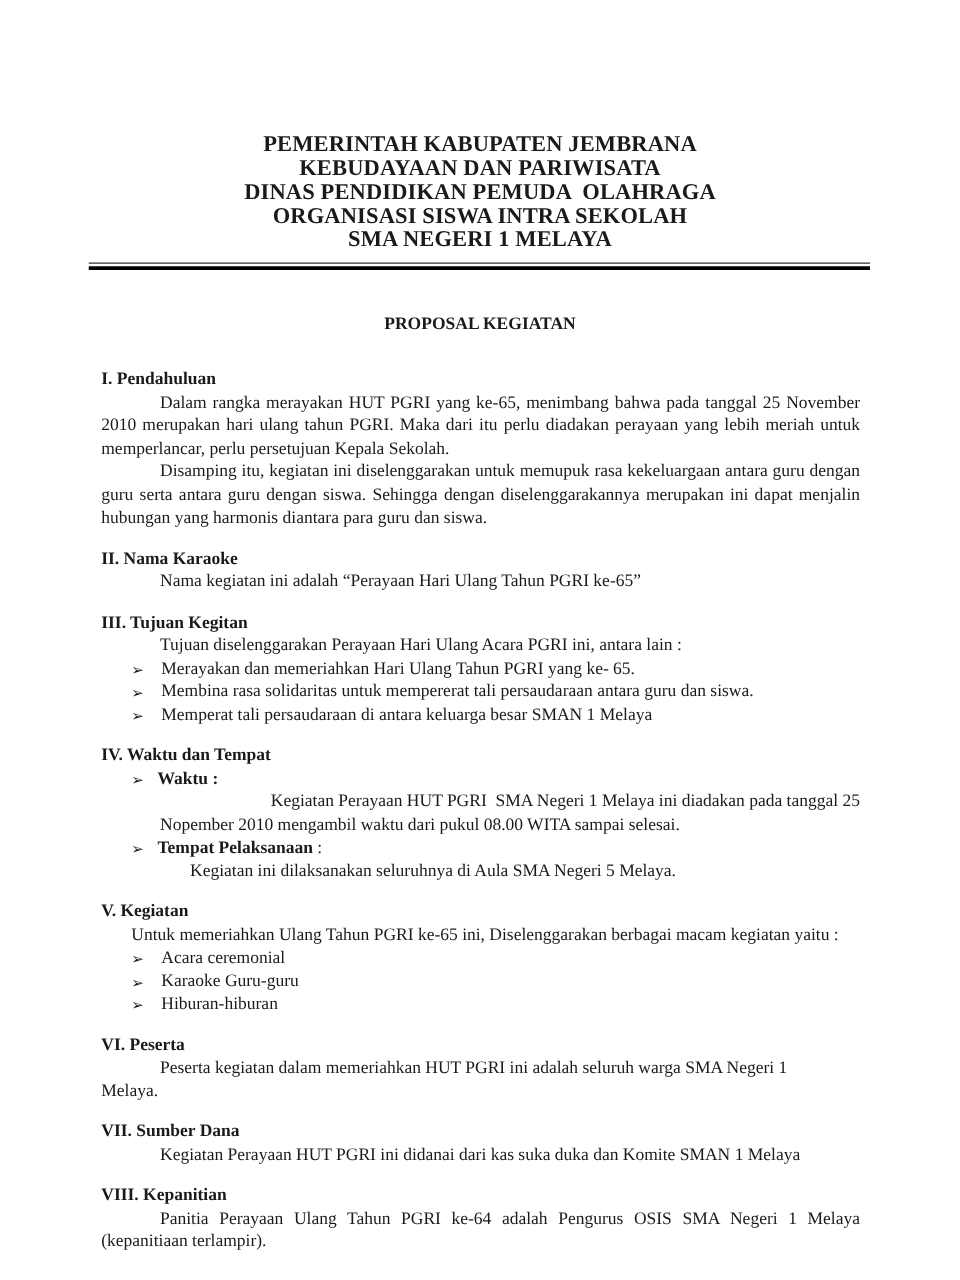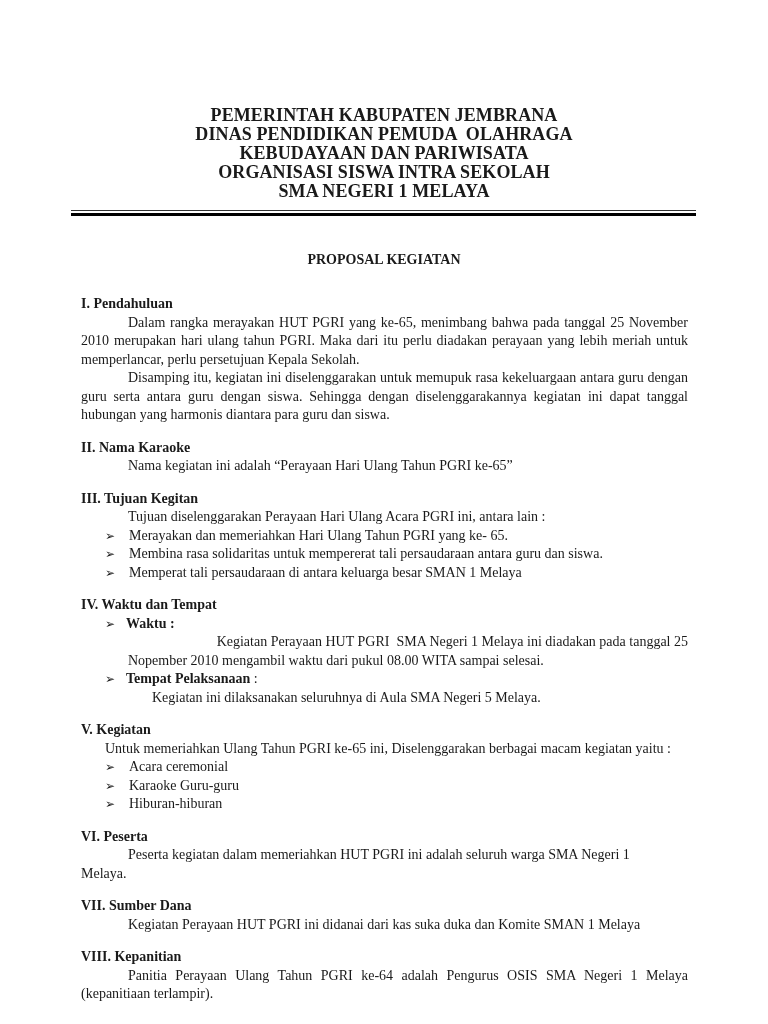--- a/index.html
+++ b/index.html
@@ -37,37 +37,37 @@
   .subtext { padding-left: 71px; }
   .subtext.cont { padding-left: 47px; }
 </style>
 </head>
 <body>
 
 <div class="page">
 
   <div class="letterhead">
     <div class="line">PEMERINTAH KABUPATEN JEMBRANA</div>
+    <div class="line">KEBUDAYAAN DAN PARIWISATA</div>
     <div class="line" style="white-space:pre;">DINAS PENDIDIKAN PEMUDA  OLAHRAGA</div>
-    <div class="line">KEBUDAYAAN DAN PARIWISATA</div>
     <div class="line">ORGANISASI SISWA INTRA SEKOLAH</div>
     <div class="line">SMA NEGERI 1 MELAYA</div>
   </div>
 
   <div class="rule thin"></div>
   <div class="rule thick"></div>
 
   <div class="doc-title">PROPOSAL KEGIATAN</div>
 
   <div class="body">
 
     <div class="section">
       <div class="heading">I. Pendahuluan</div>
       <p class="para">Dalam rangka merayakan HUT PGRI yang ke-65, menimbang bahwa pada tanggal 25 November 2010 merupakan hari ulang tahun PGRI. Maka dari itu perlu diadakan perayaan yang lebih meriah untuk memperlancar, perlu persetujuan Kepala Sekolah.</p>
-      <p class="para">Disamping itu, kegiatan ini diselenggarakan untuk memupuk rasa kekeluargaan antara guru dengan guru serta antara guru dengan siswa. Sehingga dengan diselenggarakannya kegiatan ini dapat tanggal hubungan yang harmonis diantara para guru dan siswa.</p>
+      <p class="para">Disamping itu, kegiatan ini diselenggarakan untuk memupuk rasa kekeluargaan antara guru dengan guru serta antara guru dengan siswa. Sehingga dengan diselenggarakannya merupakan ini dapat menjalin hubungan yang harmonis diantara para guru dan siswa.</p>
     </div>
 
     <div class="section">
       <div class="heading">II. Nama Karaoke</div>
       <div class="indent-block">Nama kegiatan ini adalah “Perayaan Hari Ulang Tahun PGRI ke-65”</div>
     </div>
 
     <div class="section">
       <div class="heading">III. Tujuan Kegitan</div>
       <div class="indent-block">Tujuan diselenggarakan Perayaan Hari Ulang Acara PGRI ini, antara lain :</div>

